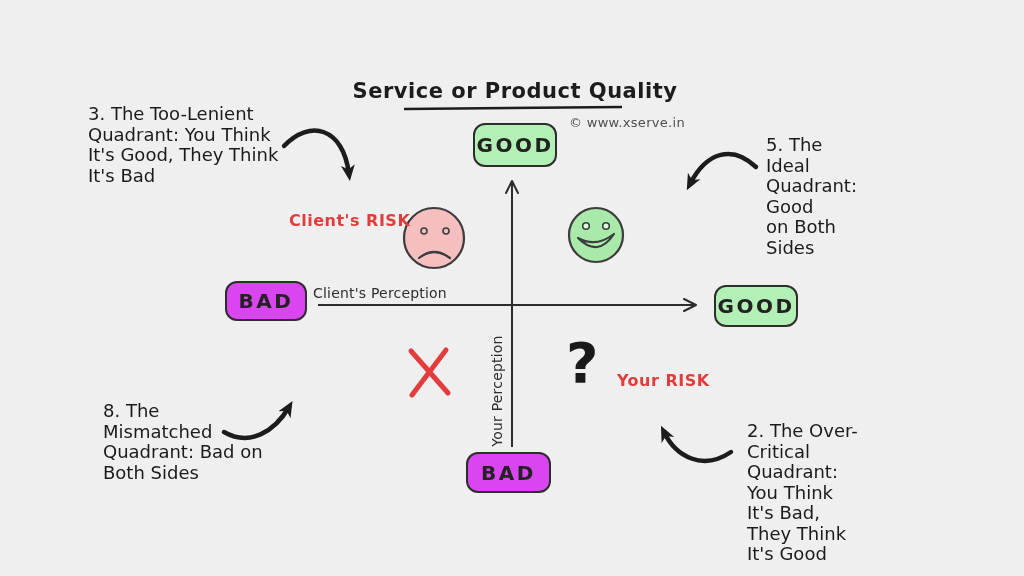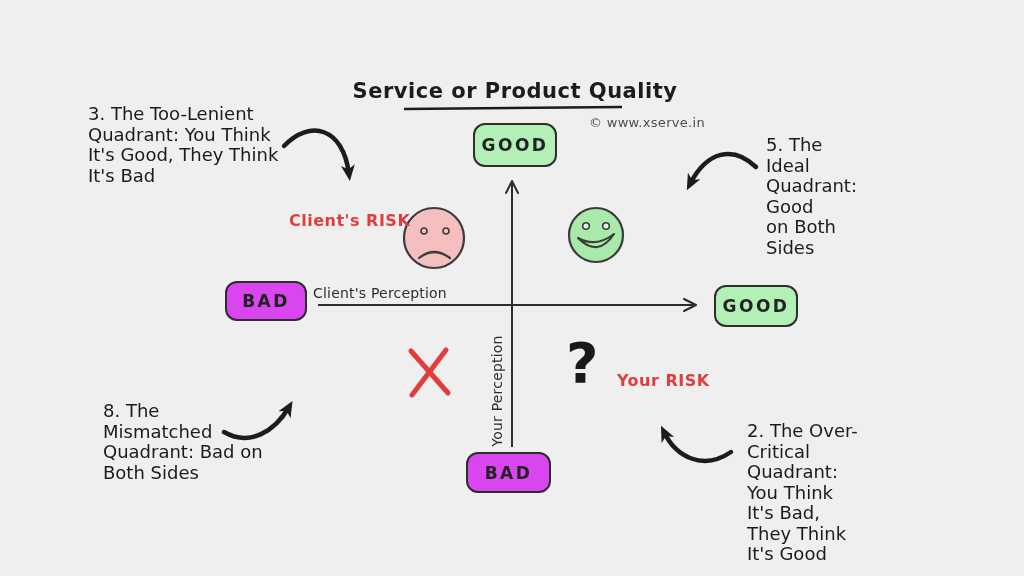--- a/index.html
+++ b/index.html
@@ -5,25 +5,25 @@
   html,body{margin:0;padding:0;background:#efefef;}
   .canvas{
     position:relative;width:864px;height:576px;background:#efefef;overflow:hidden;
     font-family:"DejaVu Sans","Liberation Sans",sans-serif;
   }
   .overlay{position:absolute;left:0;top:0;width:1024px;height:576px;display:block;}
   .title{
     position:absolute;left:515px;top:79px;transform:translateX(-50%);
     font-size:21px;font-weight:bold;color:#1c1c1c;letter-spacing:.5px;white-space:nowrap;
   }
-  .watermark{position:absolute;left:569px;top:115px;font-size:13px;color:#4e4e4e;letter-spacing:.3px;margin-left:20px;}
+  .watermark{position:absolute;left:569px;top:115px;font-size:13px;color:#4e4e4e;letter-spacing:.3px;}
   .endpoint{
     position:absolute;display:flex;align-items:center;justify-content:center;
     border:2.5px solid #2d2d2d;border-radius:12px;box-sizing:border-box;
-    font-size:17px;font-weight:bold;letter-spacing:2.5px;color:#222;
+    font-size:20px;font-weight:bold;letter-spacing:2.5px;color:#222;
   }
   .endpoint.good{background:#b2f0b6;}
   .endpoint.bad{background:#d946ef;}
   .ep-top{left:473px;top:123px;width:84px;height:44px;}
   .ep-left{left:225px;top:281px;width:82px;height:40px;}
   .ep-right{left:714px;top:285px;width:84px;height:42px;}
   .ep-bottom{left:466px;top:452px;width:85px;height:41px;}
   .axis-label{position:absolute;font-size:14px;color:#2d2d2d;letter-spacing:.2px;white-space:nowrap;}
   .x-axis-label{left:313px;top:285px;}
   .y-axis-label{left:441px;top:383px;width:112px;text-align:center;transform:rotate(-90deg);}

